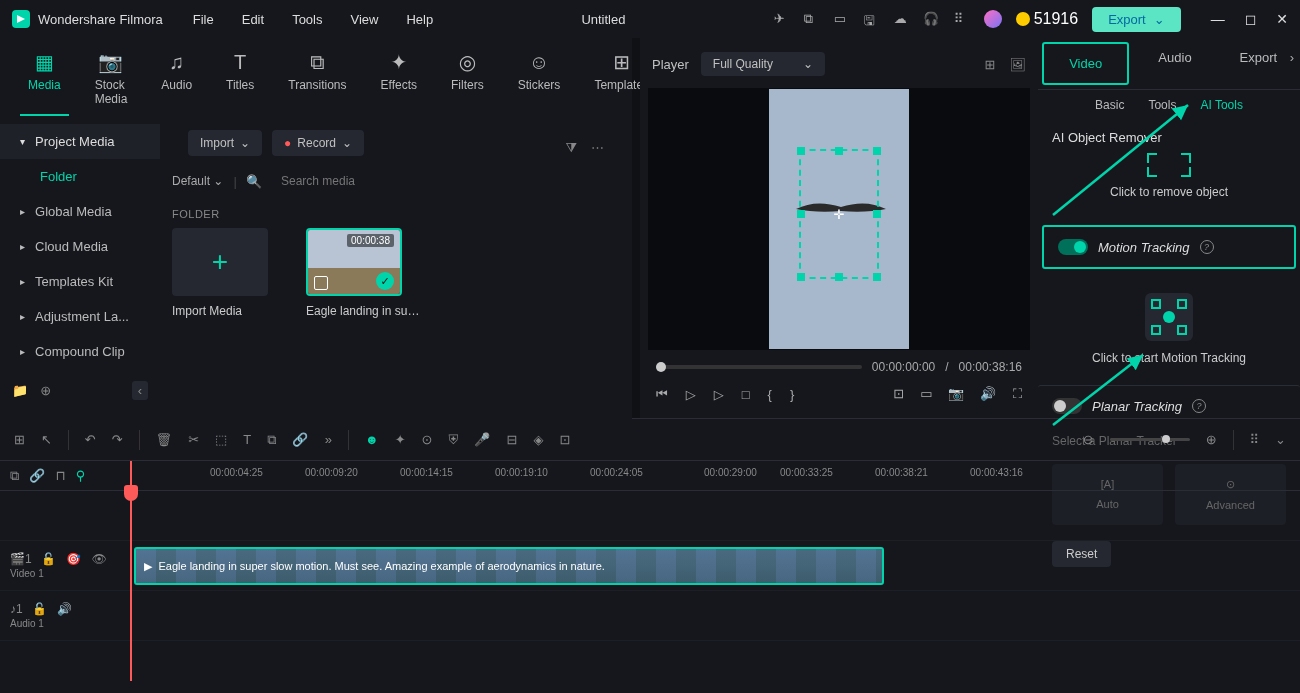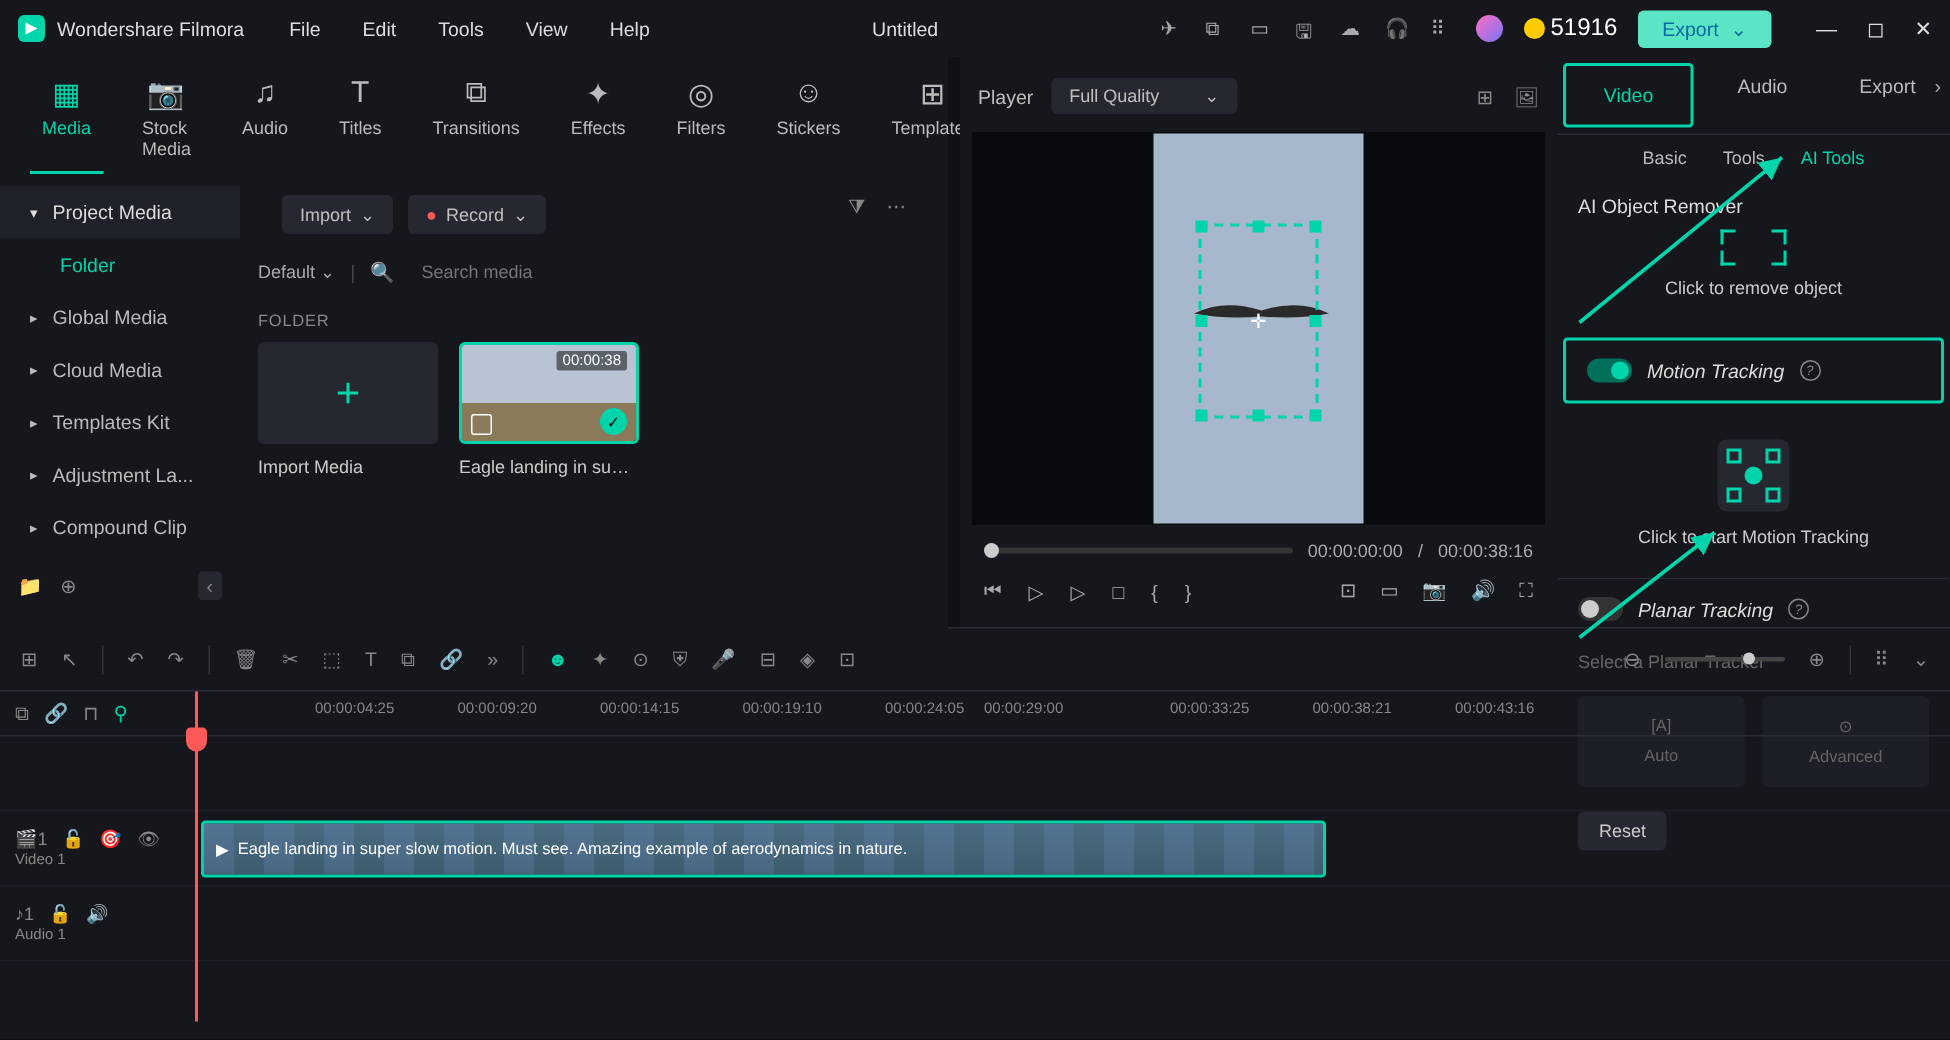--- a/index.html
+++ b/index.html
@@ -30,30 +30,30 @@
 .media-body { display: flex; flex: 1; background: #15171c; }
 .media-sidebar { width: 160px; padding: 8px 0; }
 .ms-item { padding: 10px 20px; font-size: 13px; color: #bbb; cursor: pointer; display: flex; align-items: center; }
 .ms-item.header { color: #ddd; background: #1f2128; }
 .ms-item.active { color: #00d4aa; }
 .ms-item .chev { margin-right: 10px; font-size: 10px; }
 .ms-bottom { display: flex; gap: 12px; padding: 12px; align-items: center; }
 .ms-bottom span { cursor: pointer; color: #888; }
 
 .media-content { flex: 1; padding: 8px 12px; display: flex; flex-direction: column; }
-.mc-toolbar { display: flex; gap: 10px; align-items: flex-start; padding: 6px 16px; }
+.mc-toolbar { display: flex; gap: 10px; align-items: flex-end; padding: 6px 16px; }
 .mc-btn { background: #252830; padding: 6px 12px; border-radius: 4px; cursor: pointer; font-size: 12px; display: flex; align-items: center; gap: 6px; }
 .mc-toolbar-right { margin-left: auto; display: flex; gap: 14px; color: #888; }
 .mc-search-row { display: flex; align-items: center; gap: 10px; padding: 8px 0; }
 .mc-default { font-size: 12px; color: #aaa; cursor: pointer; }
 .mc-search { flex: 1; background: transparent; border: none; color: #ccc; font-size: 12px; padding: 4px 8px; outline: none; }
 .mc-folder-label { font-size: 11px; color: #888; margin: 8px 0; letter-spacing: 0.5px; }
 .mc-thumbs { display: flex; gap: 14px; }
 .thumb { width: 120px; cursor: pointer; }
-.thumb-box { width: 120px; height: 68px; background: #252830; border-radius: 4px; display: flex; align-items: center; justify-content: center; position: relative; }
+.thumb-box { width: 96px; height: 68px; background: #252830; border-radius: 4px; display: flex; align-items: center; justify-content: center; position: relative; }
 .thumb-box.selected { border: 2px solid #00d4aa; }
 .thumb-plus { color: #00d4aa; font-size: 28px; }
 .thumb-dur { position: absolute; top: 4px; right: 6px; font-size: 10px; color: #fff; background: rgba(0,0,0,0.5); padding: 1px 4px; border-radius: 2px; }
 .thumb-check { position: absolute; bottom: 4px; right: 6px; width: 18px; height: 18px; background: #00d4aa; border-radius: 50%; color: #111; display: flex; align-items: center; justify-content: center; font-size: 11px; }
 .thumb-rec { position: absolute; bottom: 4px; left: 6px; width: 14px; height: 14px; border: 1px solid #fff; border-radius: 2px; }
 .thumb-label { font-size: 12px; color: #ccc; margin-top: 8px; white-space: nowrap; overflow: hidden; text-overflow: ellipsis; }
 .thumb-preview { width: 100%; height: 100%; background: linear-gradient(#b8c4d4 60%, #8a7a5a 60%); border-radius: 2px; position: relative; }
 
 .preview-panel { flex: 1; background: #15171c; margin-left: 8px; display: flex; flex-direction: column; padding: 8px; }
 .pv-header { display: flex; align-items: center; gap: 12px; padding: 6px 4px; }
@@ -470,21 +470,21 @@
       <span>⊓</span>
       <span>⚲</span>
     </div>
     <div class="tl-ruler">
       <div class="tl-playhead"></div>
       <span class="tl-tick" style="left:80px">00:00:04:25</span>
       <span class="tl-tick" style="left:175px">00:00:09:20</span>
       <span class="tl-tick" style="left:270px">00:00:14:15</span>
       <span class="tl-tick" style="left:365px">00:00:19:10</span>
       <span class="tl-tick" style="left:460px">00:00:24:05</span>
-      <span class="tl-tick" style="left:526px">00:00:29:00</span>
+      <span class="tl-tick" style="left:574px">00:00:29:00</span>
       <span class="tl-tick" style="left:650px">00:00:33:25</span>
       <span class="tl-tick" style="left:745px">00:00:38:21</span>
       <span class="tl-tick" style="left:840px">00:00:43:16</span>
     </div>
   </div>
   <div class="tl-tracks">
     <div class="tl-track spacer">
       <div class="tl-track-head"></div>
         <div class="tl-track-body"></div>
     </div>

